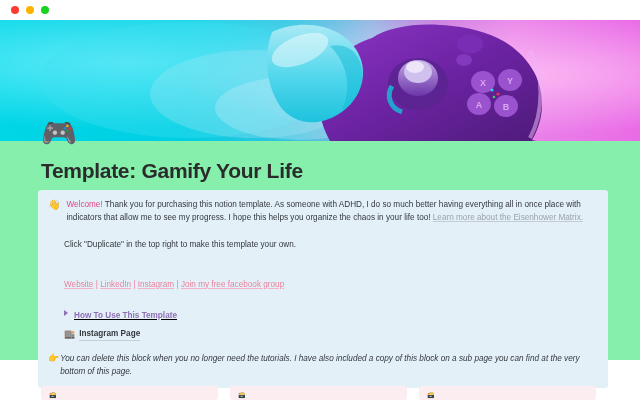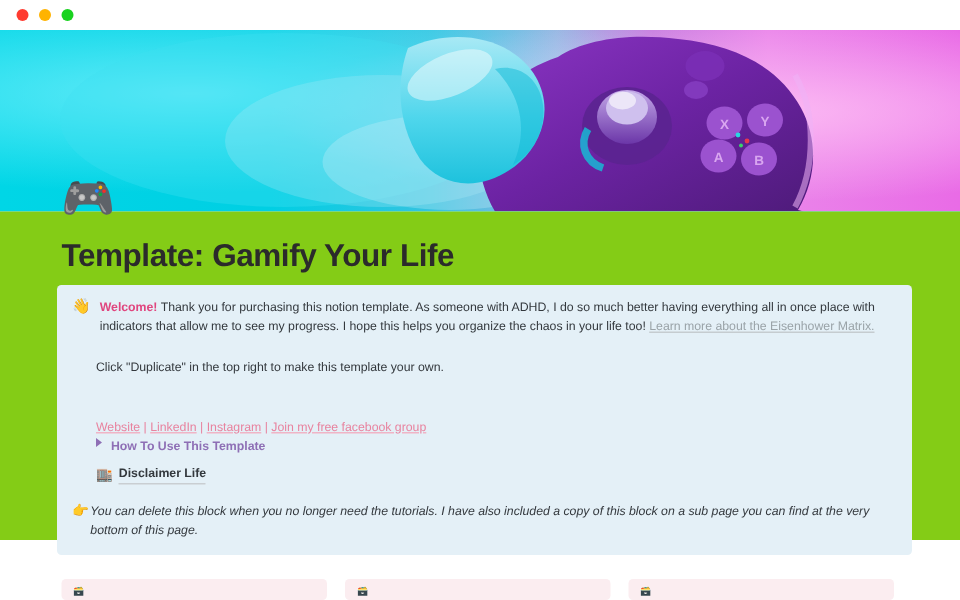--- a/index.html
+++ b/index.html
@@ -68,21 +68,21 @@
     text-align: center;
     z-index: 5;
   }
 
   
   .page {
     position: absolute;
     top: 141px; left: 0;
     width: 640px;
     height: 219px;
-    background: #84cc16;
+    background: #86efac;
   }
   .page-title {
     position: absolute;
     left: 41px;
     top: 18px;
     font-size: 21px;
     font-weight: bold;
     color: #2b2b2b;
     letter-spacing: -0.3px;
   }
@@ -109,21 +109,21 @@
     flex: 0 0 auto;
   }
   .callout-text {
     font-size: 8.2px;
     line-height: 13.2px;
     color: #33383d;
     flex: 1 1 auto;
   }
   .hl-welcome {
     color: #e0467f;
-    font-weight: bold;
+    font-weight: normal;
   }
   .link-gray {
     color: #9aa3a8;
     text-decoration: underline;
     text-decoration-color: #c5ccd0;
   }
   .link-pink {
     color: #e8839f;
     text-decoration: underline;
     text-decoration-color: #f0b4c6;
@@ -140,22 +140,23 @@
     line-height: 13.2px;
     margin-top: 26px;
     padding-left: 16px;
     color: #e8839f;
   }
   .links-sep { color: #e8839f; }
 
   .toggle-row {
     display: flex;
     align-items: flex-start;
-    margin-top: 1px;
+    margin-top: 19px;
     padding-left: 16px;
+    text-decoration: underline;
   }
   .toggle-tri {
     width: 0; height: 0;
     border-left: 4px solid #8e6fb5;
     border-top: 3px solid transparent;
     border-bottom: 3px solid transparent;
     margin-right: 6px;
     flex: 0 0 auto;
   }
   .toggle-label {
@@ -338,21 +339,21 @@
 
       <div class="links-row"><a class="link-pink" href="#">Website</a><span class="links-sep"> | </span><a class="link-pink" href="#">LinkedIn</a><span class="links-sep"> | </span><a class="link-pink" href="#">Instagram</a><span class="links-sep"> | </span><a class="link-pink" href="#">Join my free facebook group</a></div>
 
       <div class="toggle-row">
         <span class="toggle-tri"></span>
         <span class="toggle-label">How To Use This Template</span>
       </div>
 
       <div class="subpage-row">
         <span class="subpage-emoji">🏬</span>
-        <span class="subpage-label">Disclaimer Life</span>
+        <span class="subpage-label">Instagram Page</span>
       </div>
 
       <div class="note-row">
         <span class="note-emoji">👉</span>
         <span class="note-text">You can delete this block when you no longer need the tutorials. I have also included a copy of this block on a sub page you can find at the very bottom of this page.</span>
       </div>
 
     </div>
   </div>
 

